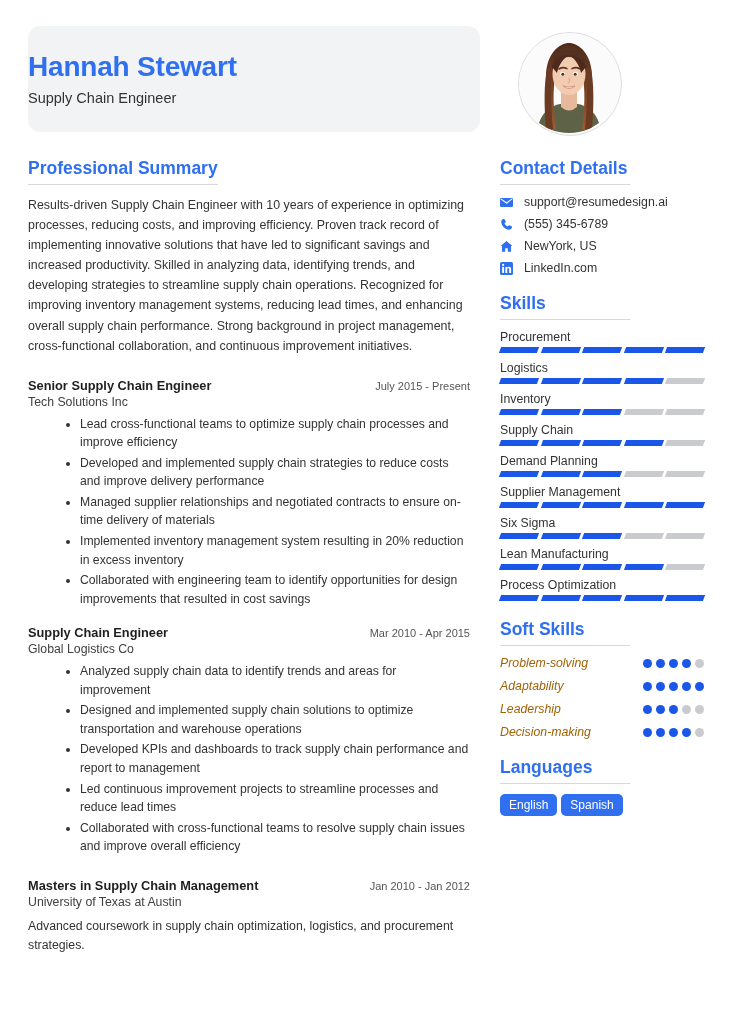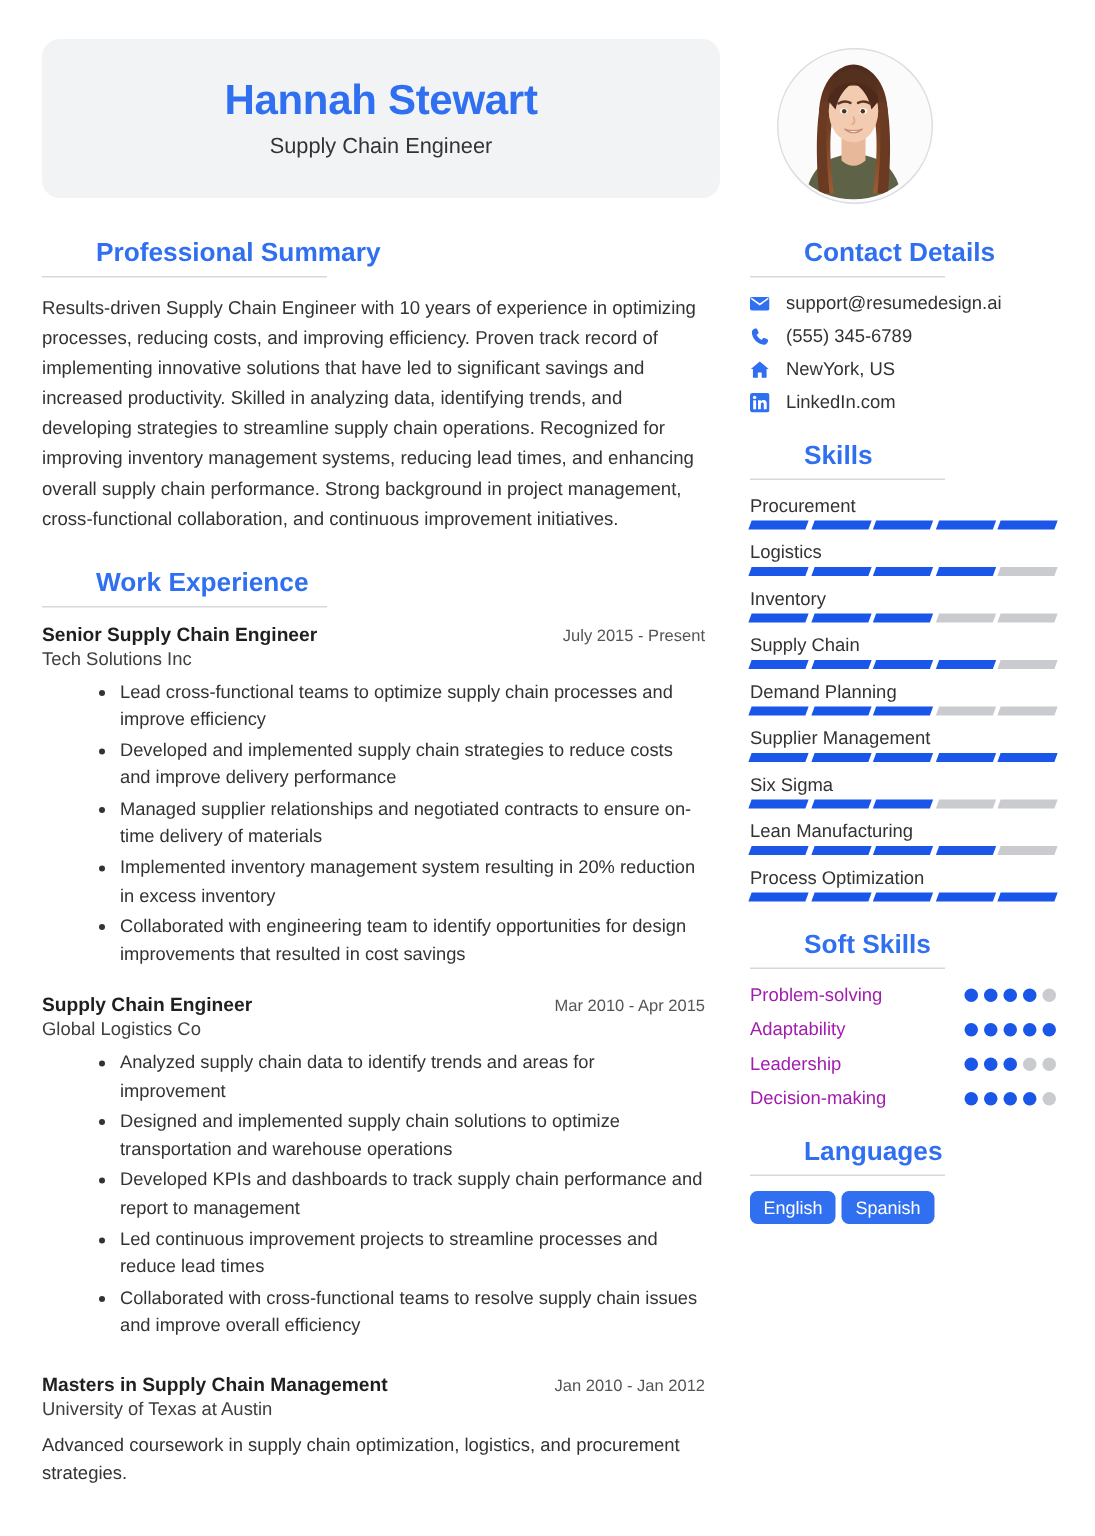--- a/index.html
+++ b/index.html
@@ -30,21 +30,21 @@
     padding: 26px 26px 0 28px;
     box-sizing: border-box;
   }
   .header-card {
     width: 452px;
     height: 106px;
     background: #f2f3f5;
     border-radius: 12px;
     display: flex;
     flex-direction: column;
-    align-items: center;
+    align-items: flex-start;
     justify-content: center;
     box-sizing: border-box;
   }
   .name {
     font-size: 28px;
     font-weight: bold;
     color: #2f6ff0;
     letter-spacing: -0.2px;
     line-height: 1.1;
   }
@@ -86,21 +86,20 @@
     padding-left: 20px;
   }
 
   
   .sec-head {
     font-size: 17.5px;
     font-weight: bold;
     color: #2f6ff0;
     padding-bottom: 5px;
     display: inline-block;
-    margin-left: 36px;
   }
   .sec-head-wrap { margin-bottom: 10px; }
   .sec-rule {
     height: 1px;
     background: #d8d8d8;
     margin-top: 0px;
   }
   .rule-left { width: 190px; }
   .rule-right { width: 130px; }
 
@@ -196,21 +195,22 @@
 
   
   .soft-row {
     display: flex;
     align-items: center;
     justify-content: space-between;
     margin-bottom: 9px;
   }
   .soft-name {
     font-size: 12.3px;
-    color: #a21caf;
+    color: #a16207;
+    font-style: italic;
   }
   .soft-dots {
     display: flex;
     gap: 4px;
   }
   .dot {
     width: 9px;
     height: 9px;
     border-radius: 50%;
     background: #c9cbce;
@@ -299,24 +299,20 @@
 
       <div class="block">
         <div class="sec-head-wrap">
           <div class="sec-head">Professional Summary</div>
           <div class="sec-rule rule-left"></div>
         </div>
         <div class="summary">Results-driven Supply Chain Engineer with 10 years of experience in optimizing processes, reducing costs, and improving efficiency. Proven track record of implementing innovative solutions that have led to significant savings and increased productivity. Skilled in analyzing data, identifying trends, and developing strategies to streamline supply chain operations. Recognized for improving inventory management systems, reducing lead times, and enhancing overall supply chain performance. Strong background in project management, cross-functional collaboration, and continuous improvement initiatives.</div>
       </div>
 
       <div class="block">
-        <div class="sec-head-wrap">
-          <div class="sec-head">Work Experience</div>
-          <div class="sec-rule rule-left"></div>
-        </div>
 
         <div class="entry">
           <div class="entry-top">
             <div class="entry-title">Senior Supply Chain Engineer</div>
             <div class="entry-date">July 2015 - Present</div>
           </div>
           <div class="entry-sub">Tech Solutions Inc</div>
           <ul class="bullets">
             <li>Lead cross-functional teams to optimize supply chain processes and improve efficiency</li>
             <li>Developed and implemented supply chain strategies to reduce costs and improve delivery performance</li>

